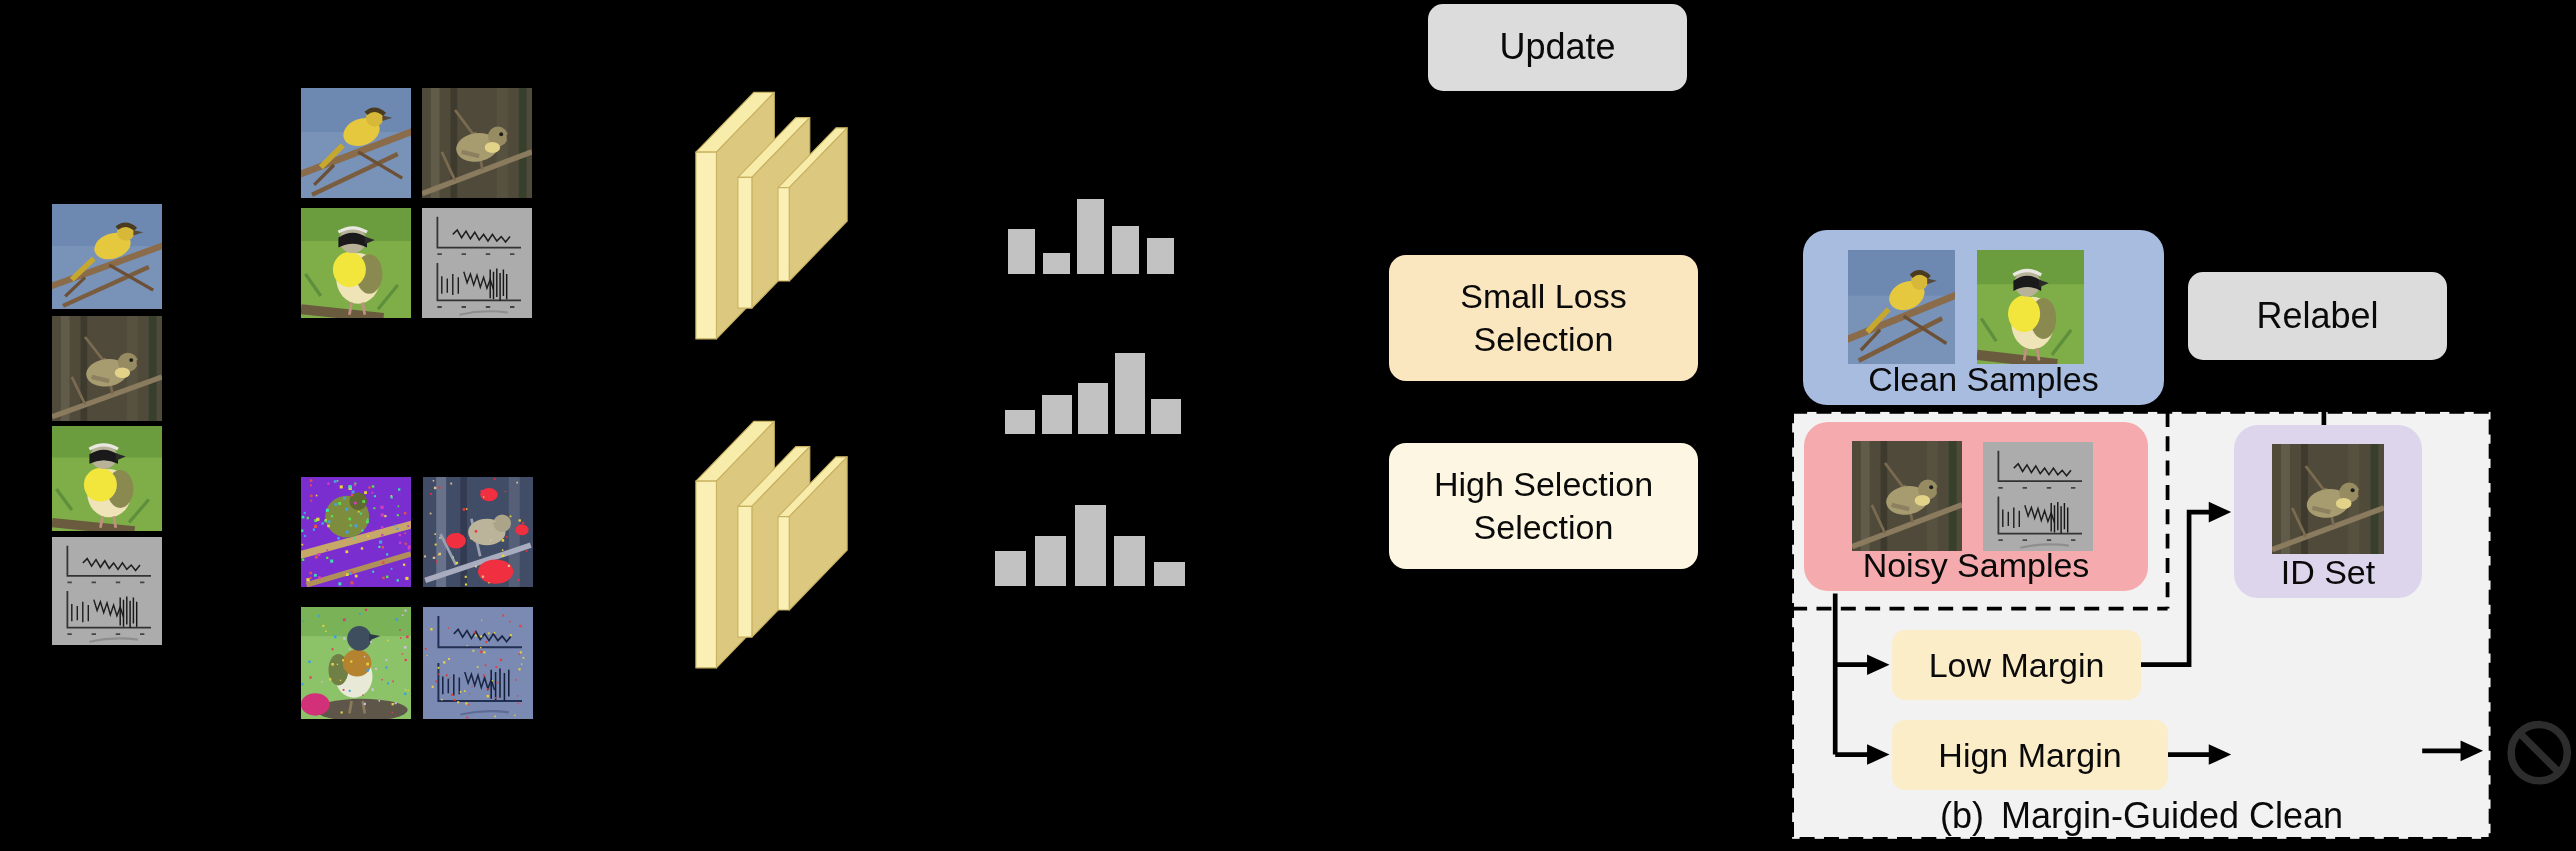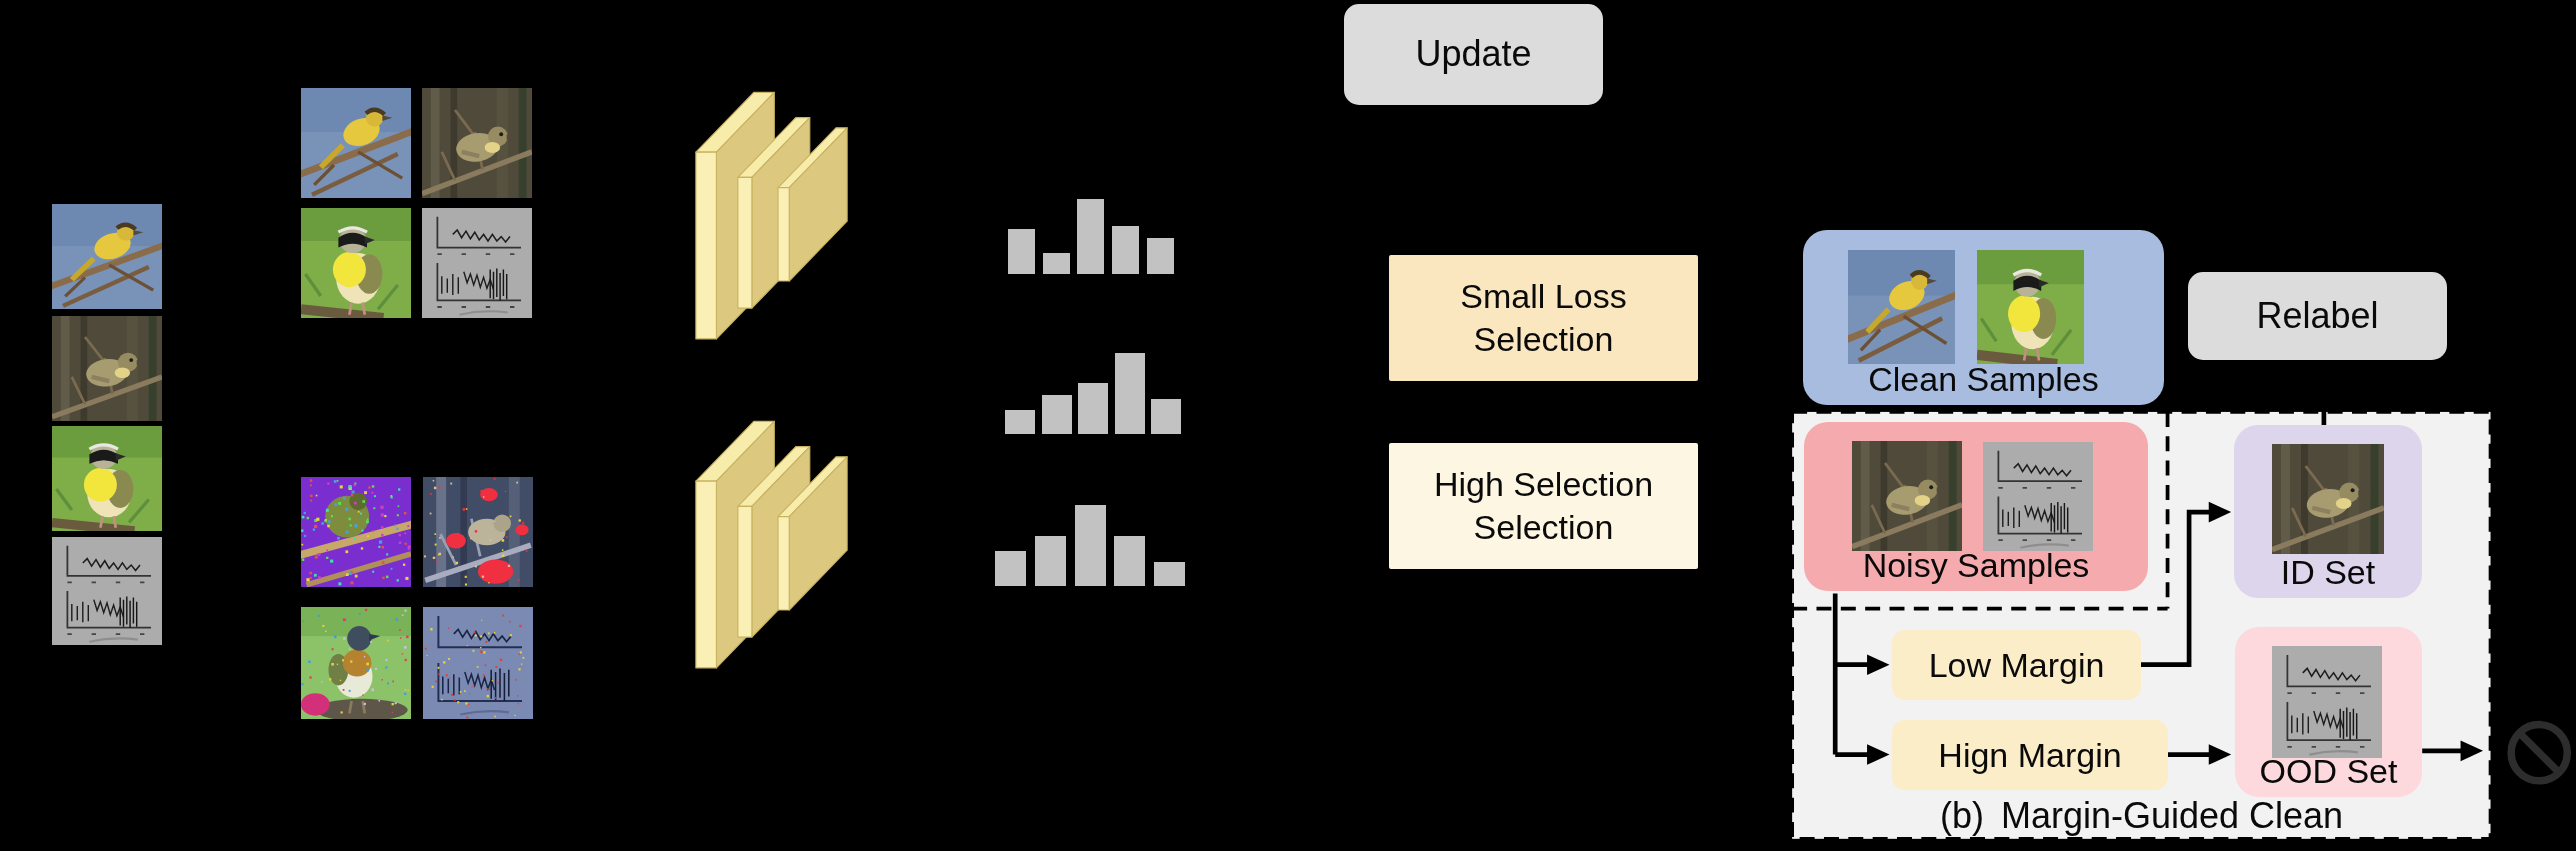--- a/index.html
+++ b/index.html
@@ -9,21 +9,21 @@
   }
   .abs{position:absolute;}
   svg{display:block;}
   .thumb{position:absolute;overflow:hidden;}
   .thumb svg{width:100%;height:100%;}
   .node{
     position:absolute;display:flex;align-items:center;justify-content:center;
     text-align:center;box-sizing:border-box;
   }
   .gray-btn{background:var(--button-gray);border-radius:15px;font-size:36px;}
-  .cream{border-radius:2px;font-size:34px;line-height:43px;}
+  .cream{border-radius:17px;font-size:34px;line-height:43px;}
   .sample-box{border-radius:24px;}
   .sample-label{
     position:absolute;left:0;right:0;bottom:5.6px;text-align:center;
     font-size:34px;color:#0a0a0a;white-space:nowrap;
   }
   .margin-box{border-radius:13px;font-size:34px;background:var(--margin-fill);}
   .hist{position:absolute;}
   .hist .bar{position:absolute;bottom:0;background:var(--hist-bar);}
   .caption{
     position:absolute;display:flex;justify-content:center;align-items:flex-end;
@@ -550,21 +550,21 @@
       <div class="bar" style="left: 146px; width: 30px; height: 35px; background: rgb(194, 194, 194);"></div>
     </div>
   <div class="hist" id="hist-2" style="left:995px;top:492px;width:201px;height:94px;">
       <div class="bar" style="left: 0px; width: 31px; height: 35px; background: rgb(194, 194, 194);"></div>
       <div class="bar" style="left: 40px; width: 31px; height: 50px; background: rgb(194, 194, 194);"></div>
       <div class="bar" style="left: 80px; width: 31px; height: 81px; background: rgb(194, 194, 194);"></div>
       <div class="bar" style="left: 119px; width: 31px; height: 50px; background: rgb(194, 194, 194);"></div>
       <div class="bar" style="left: 159px; width: 31px; height: 24px; background: rgb(194, 194, 194);"></div>
     </div>
 
-  <div class="node gray-btn" style="left:1344px;top:3.7px;width:259px;height:101px;">
+  <div class="node gray-btn" style="left:1428px;top:3.7px;width:259px;height:87px;">
     <span>Update</span>
   </div>
 
   <div class="node cream" style="left:1389px;top:255px;width:309px;height:126px;background:var(--small-loss-fill);">
     <div>
       <div>Small Loss</div>
       <div>Selection</div>
     </div>
   </div>
 
@@ -661,36 +661,20 @@
     <circle cx="69" cy="44" r="9" fill="#978B62"></circle>
     <ellipse cx="64" cy="54" rx="7" ry="5" fill="#E3D389"></ellipse>
     <circle cx="72" cy="42" r="1.8" fill="#1C1C1C"></circle>
     <polygon points="77,42 86,44 77,47" fill="#55493A"></polygon>
     <path d="M36 58 L52 62" stroke="#8C8060" stroke-width="4" fill="none"></path>
         </svg>
       </div>
     <div class="sample-label">ID Set</div>
   </div>
 
-  <div class="abs sample-box" style="left:2235px;top:627px;width:187px;height:170px;background:var(--ood-fill);">
-    <div class="thumb" style="left:37px;top:19px;width:110px;height:112px;">
-        <svg viewBox="0 0 100 100" preserveAspectRatio="none">
-    <rect width="100" height="100" fill="#ACACAC"></rect>
-    <path d="M14 8 V36 H90" stroke="#333" stroke-width="1.6" fill="none"></path>
-    <path d="M28 24 l4 -4 4 7 4 -6 4 7 4 -6 4 7 4 -5 4 6 4 -6 4 6 4 -4 4 5 4 -5" stroke="#1E1E1E" stroke-width="1.4" fill="none"></path>
-    <path d="M14 42 h4 M36 42 h4 M58 42 h4 M80 42 h4" stroke="#444" stroke-width="1.6"></path>
-    <path d="M14 50 V84 H90" stroke="#333" stroke-width="1.6" fill="none"></path>
-    <path d="M18 62 V78 M23 64 V77 M28 60 V79 M33 63 V78 M38 58 l3 10 3 -8 3 10 3 -9 3 11 3 -9 3 10 3 -8 3 9" stroke="#1E1E1E" stroke-width="1.3" fill="none"></path>
-    <path d="M62 56 V82 M65 58 V83 M68 55 V81 M71 59 V84 M74 56 V80 M77 60 V83" stroke="#161616" stroke-width="1.3" fill="none"></path>
-    <path d="M14 90 h4 M36 90 h4 M58 90 h4 M80 90 h4" stroke="#444" stroke-width="1.6"></path>
-    <path d="M34 97 q22 -5 44 -2" stroke="#8E8E8E" stroke-width="2" fill="none"></path>
-        </svg>
-      </div>
-    <div class="sample-label">OOD Set</div>
-  </div>
 
   <div class="node margin-box" style="left:1892px;top:630px;width:249px;height:70px;">
     <span>Low Margin</span>
   </div>
 
   <div class="node margin-box" style="left:1892px;top:720px;width:276px;height:70px;">
     <span>Hign Margin</span>
   </div>
 
   <div class="caption" style="left:1792px;top:796px;width:699px;height:41px;">

